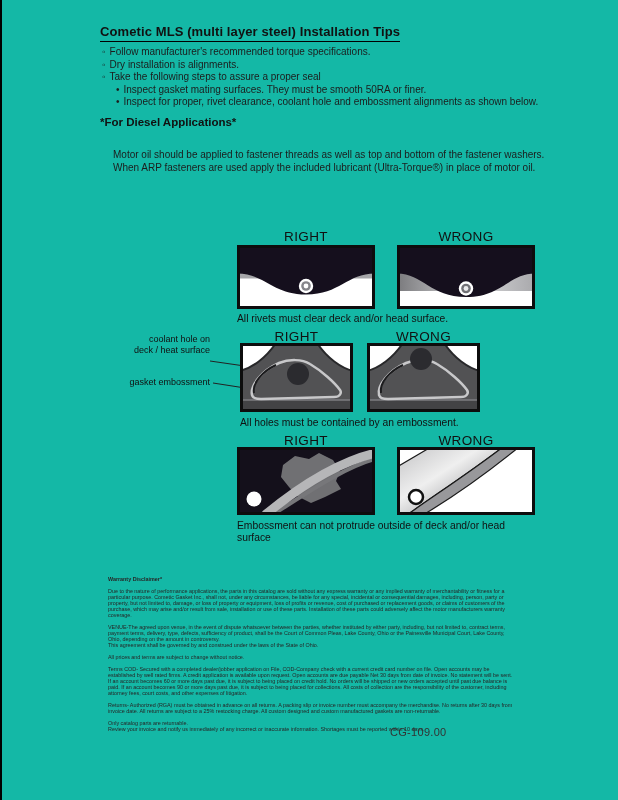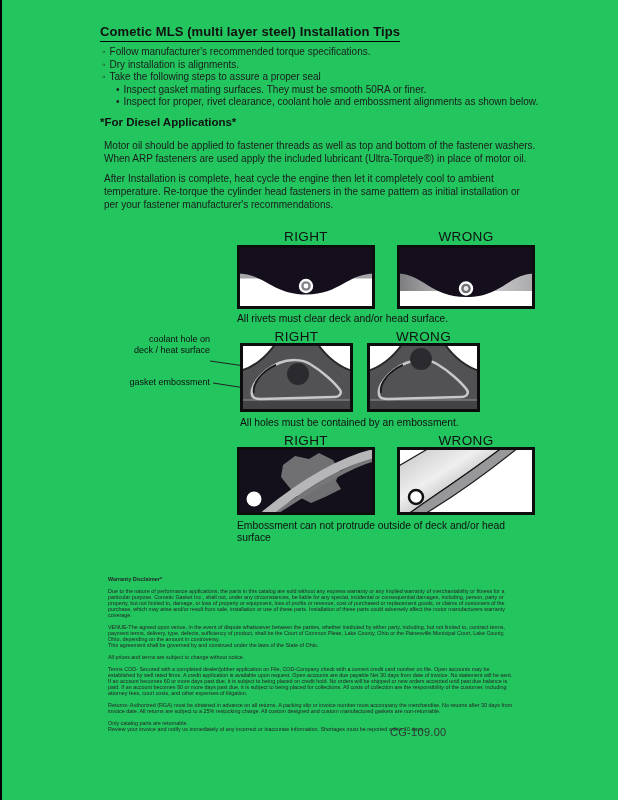--- a/index.html
+++ b/index.html
@@ -1,27 +1,27 @@
 <!DOCTYPE html>
 <html><head>
 <meta charset="utf-8">
 <style>
   html,body{margin:0;padding:0;background:#fff;}
-  .page{position:relative;width:618px;height:800px;background:#22c55e;overflow:hidden;
+  .page{position:relative;width:618px;height:800px;background:#14b8a6;overflow:hidden;
         font-family:"Liberation Sans", sans-serif;color:#1c1c1c;}
   .abs{position:absolute;}
   .edge{position:absolute;left:0;top:0;width:2px;height:800px;background:#000;}
   .title{position:absolute;left:100px;top:24px;margin:0;font-size:13px;font-weight:bold;
          color:#111;border-bottom:1.6px solid #000;padding-bottom:2px;letter-spacing:.1px;}
   .line{position:absolute;font-size:10px;line-height:12.5px;color:#1c1c1c;}
   .bullet{left:102px;display:flex;gap:4px;}
   .sub{left:116px;}
   .mark{flex:0 0 auto;}
   .heading2{position:absolute;left:100px;font-size:11.5px;font-weight:bold;color:#111;}
-  .para{position:absolute;left:100px;margin:4px;font-size:10px;line-height:13px;color:#1c1c1c;}
+  .para{position:absolute;left:100px;margin:13px;font-size:10px;line-height:13px;color:#1c1c1c;}
   .dg-header{position:absolute;font-size:13.5px;color:#111;text-align:center;letter-spacing:.4px;}
   .panel{position:absolute;}
   .caption{position:absolute;font-size:10.3px;line-height:12px;color:#111;}
   .dg-label{position:absolute;left:92px;width:118px;text-align:right;font-size:9px;
             line-height:10.5px;color:#111;}
   .legal{position:absolute;left:108px;top:576px;width:406px;font-size:5.4px;line-height:6px;
          color:#262626;}
   .legal .blk{margin:0 0 6px 0;}
   .legal .tight{margin:0;}
   .legal .lh{font-weight:bold;margin:0 0 6px 0;}
@@ -52,21 +52,20 @@
     <span class="mark">•</span>
     <span>Inspect gasket mating surfaces.  They must be smooth 50RA or finer.</span>
   </div>
   <div class="line bullet sub" style="top:96px;">
     <span class="mark">•</span>
     <span>Inspect for proper, rivet clearance, coolant hole and embossment alignments as shown below.</span>
   </div>
 
   <div class="heading2" style="top:116px;">*For Diesel Applications*</div>
   <p class="para" style="top:135px;width:438px;">Motor oil should be applied to fastener threads as well as top and bottom of the fastener washers. When ARP fasteners are used apply the included lubricant (Ultra-Torque®) in place of motor oil.</p>
-  <p class="para" style="top:168px;width:428px;">After Installation is complete, heat cycle the engine then let it completely cool to ambient temperature. Re-torque the cylinder head fasteners in the same pattern as initial installation or per your fastener manufacturer's recommendations.</p>
 
   <div class="dg-header" style="left:237px;top:229px;width:138px;">RIGHT</div>
   <div class="dg-header" style="left:397px;top:229px;width:138px;">WRONG</div>
 
   <svg class="panel" style="left:237px;top:245px;" width="138" height="64" viewBox="0 0 138 64">
     <rect x="0" y="0" width="138" height="64" fill="#ffffff"></rect>
     <rect x="0" y="28" width="138" height="5.5" fill="#a6a6a9"></rect>
     <path d="M0,0 H138 V28.5 C110,28.5 103,49.5 69,49.5 C35,49.5 28,28.5 0,28.5 Z" fill="#150f1d"></path>
     <g>
       <circle cx="69" cy="41" r="7.2" fill="#ffffff"></circle>

